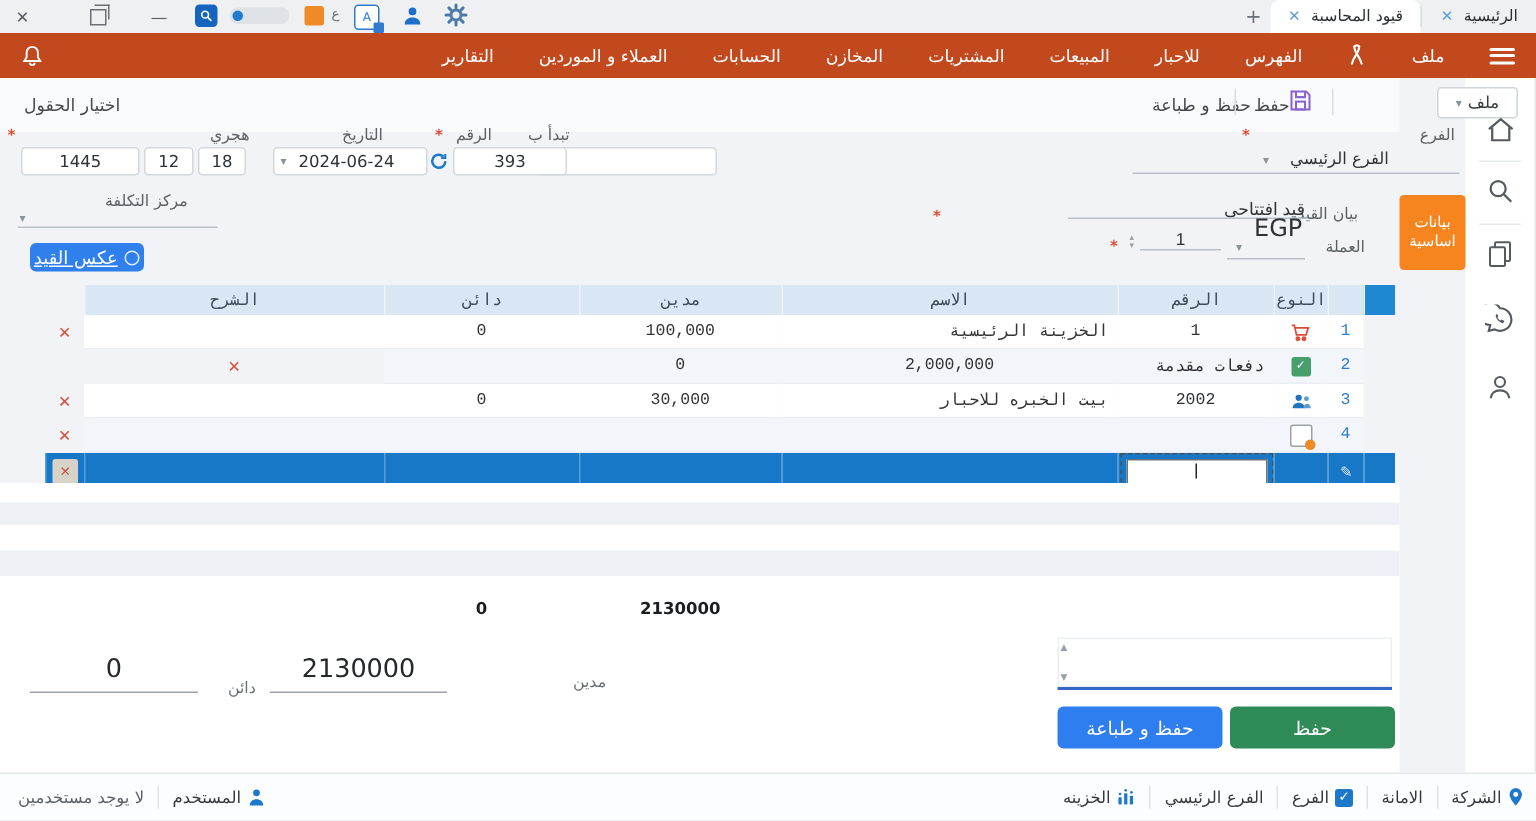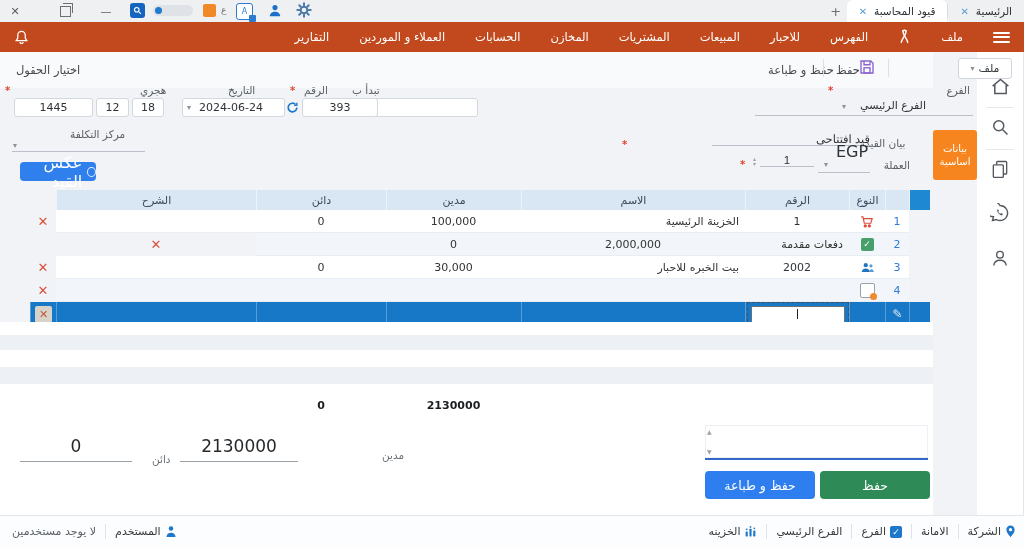--- a/index.html
+++ b/index.html
@@ -56,27 +56,27 @@
 
   
   .flabel{position:absolute;font-size:10.5px;color:#5a6066;}
   .star{position:absolute;color:#e4452e;font-size:10px;font-weight:bold;}
   .fline{position:absolute;height:1px;background:#b9c0c9;}
   .fbox{position:absolute;height:19px;background:#fff;border:1px solid #d3d8de;border-radius:3px;box-sizing:border-box;font-size:11px;color:#2f3338;}
   .fbox input{width:100%;height:100%;border:none;background:transparent;font:inherit;color:inherit;text-align:center;outline:none;padding:0;}
   .chev{position:absolute;font-size:8px;color:#8a929b;}
   .uinput{position:absolute;background:transparent;border:none;border-bottom:1px solid #b9c0c9;font-size:11.5px;color:#2f3338;outline:none;padding:0 2px;}
   .spin{position:absolute;display:flex;flex-direction:column;line-height:5px;font-size:6px;color:#9aa1a8;}
-  .btn-reverse{position:absolute;left:20px;top:162px;width:76px;height:19px;background:#2f80ed;border-radius:4px;color:#fff;font-size:16px;display:flex;align-items:center;justify-content:center;gap:5px;}
+  .btn-reverse{position:absolute;left:20px;top:162px;width:76px;height:19px;background:#2f80ed;border-radius:4px;color:#fff;font-size:12px;display:flex;align-items:center;justify-content:center;gap:5px;text-decoration:underline;}
   .btn-reverse .ic{width:10px;height:10px;border-radius:50%;border:1.4px solid rgba(255,255,255,.85);box-sizing:border-box;}
 
   
   .grid{display:grid;grid-template-columns:21px 24px 36px 104px 224px 135px 130px 200px 26px;direction:rtl;}
   .tbl{position:absolute;left:30px;top:190px;width:900px;}
-  .cell{display:flex;align-items:center;justify-content:center;font-size:11px;color:#333;overflow:hidden;}
+  .cell{display:flex;align-items:center;justify-content:center;font-size:11px;color:#333;overflow:hidden;font-family:Liberation Mono, monospace;}
   .thead .cell{height:20px;background:#d9e6f4;color:#3c4a59;border-left:1px solid #eef3f9;}
   .thead .c-ind{background:#1e88d2;}
   .thead .c-del{background:transparent;border:none;}
   .trow .cell{height:22px;border-bottom:1px solid #e9eef4;}
   .trow.even .cell{background:#ffffff;}
   .trow.odd .cell{background:#f2f6fa;}
   .trow .c-ind,.trow .c-del{background:transparent !important;border-bottom:none;}
   .c-name{justify-content:flex-start !important;padding:0 6px;}
   .c-num{color:#2f3338;}
   .c-rn{color:#2f7bd9;}

